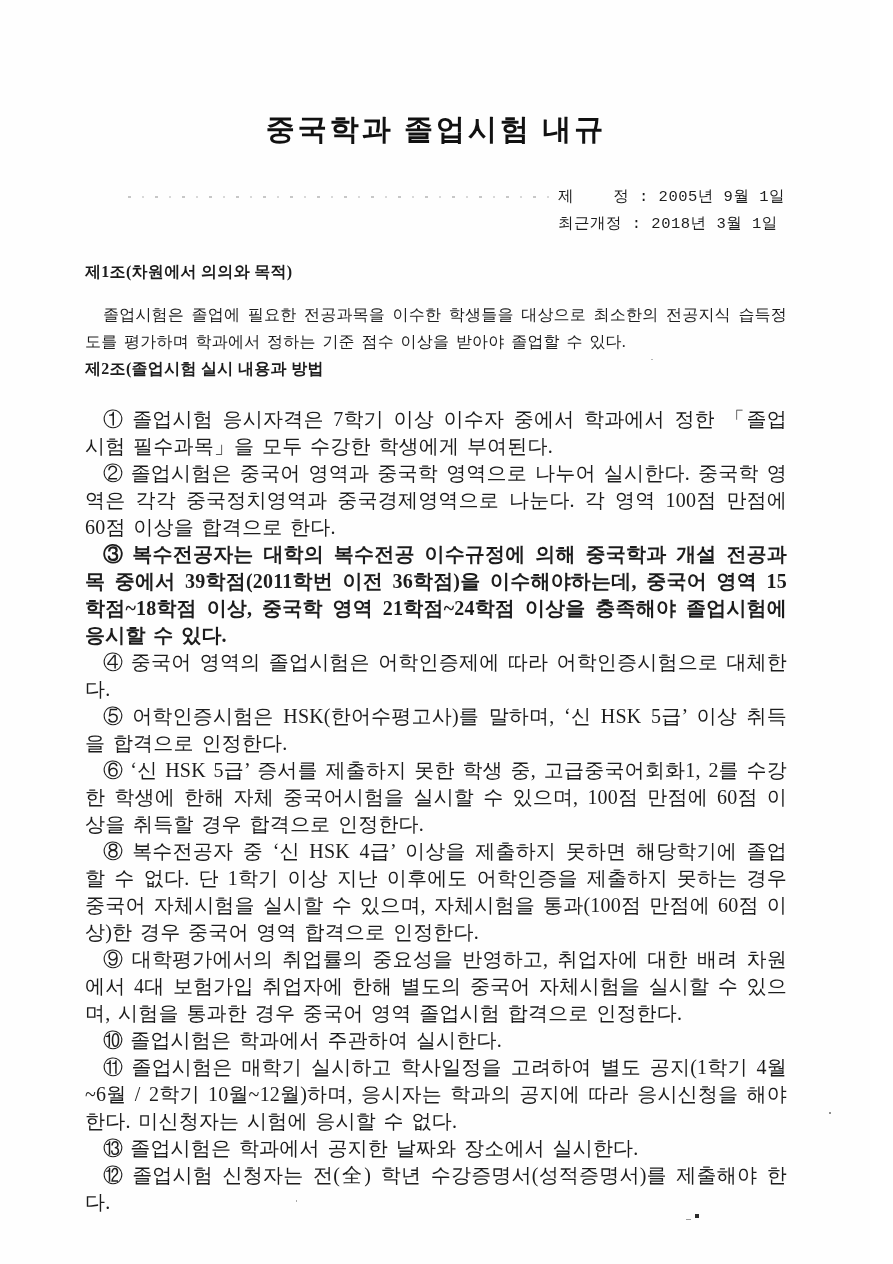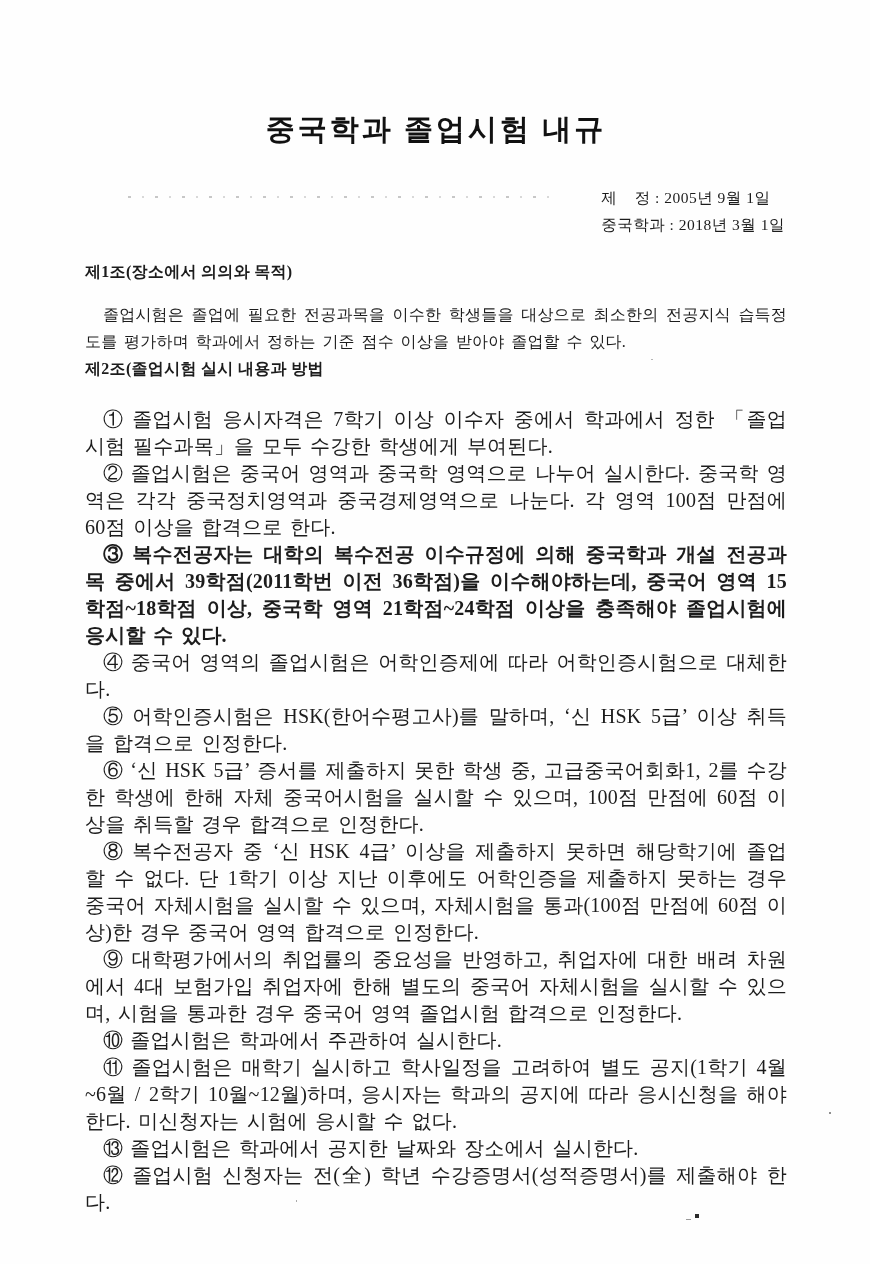--- a/index.html
+++ b/index.html
@@ -33,20 +33,21 @@
   }
   .meta {
     width: fit-content;
     margin: 34px 2px 0 auto;
     font-size: 15.5px;
     line-height: 27px;
   }
   .meta-line {
     white-space: pre;
     letter-spacing: 0.5px;
+    font-family: Liberation Mono, monospace;
   }
   .section-heading {
     margin: 0;
     font-size: 16px;
     font-weight: 700;
     line-height: 27px;
     letter-spacing: 0.3px;
   }
   .s1-heading { margin-top: 20px; }
   .s2-heading { }
@@ -98,24 +99,24 @@
 <body>
 
 <div class="page">
 
   <h1 class="doc-title">중국학과 졸업시험 내규</h1>
 
   <div class="scan-dotted-line"></div>
 
   <div class="meta">
     <div class="meta-line">제    정 : 2005년 9월 1일</div>
-    <div class="meta-line">중국학과 : 2018년 3월 1일</div>
+    <div class="meta-line">최근개정 : 2018년 3월 1일</div>
   </div>
 
-  <h2 class="section-heading s1-heading">제1조(장소에서 의의와 목적)</h2>
+  <h2 class="section-heading s1-heading">제1조(차원에서 의의와 목적)</h2>
 
   <p class="body-para">졸업시험은 졸업에 필요한 전공과목을 이수한 학생들을 대상으로 최소한의 전공지식 습득정도를 평가하며 학과에서 정하는 기준 점수 이상을 받아야 졸업할 수 있다.</p>
 
   <h2 class="section-heading s2-heading">제2조(졸업시험 실시 내용과 방법</h2>
 
   <div class="items">
     <p class="item"><span class="marker">①</span><span>졸업시험 응시자격은 7학기 이상 이수자 중에서 학과에서 정한 「졸업시험 필수과목」을 모두 수강한 학생에게 부여된다.</span></p>
     <p class="item"><span class="marker">②</span><span>졸업시험은 중국어 영역과 중국학 영역으로 나누어 실시한다. 중국학 영역은 각각 중국정치영역과 중국경제영역으로 나눈다. 각 영역 100점 만점에 60점 이상을 합격으로 한다.</span></p>
     <p class="item bold"><span class="marker">③</span><span>복수전공자는 대학의 복수전공 이수규정에 의해 중국학과 개설 전공과목 중에서 39학점(2011학번 이전 36학점)을 이수해야하는데, 중국어 영역 15학점~18학점 이상, 중국학 영역 21학점~24학점 이상을 충족해야 졸업시험에 응시할 수 있다.</span></p>
     <p class="item"><span class="marker">④</span><span>중국어 영역의 졸업시험은 어학인증제에 따라 어학인증시험으로 대체한다.</span></p>

